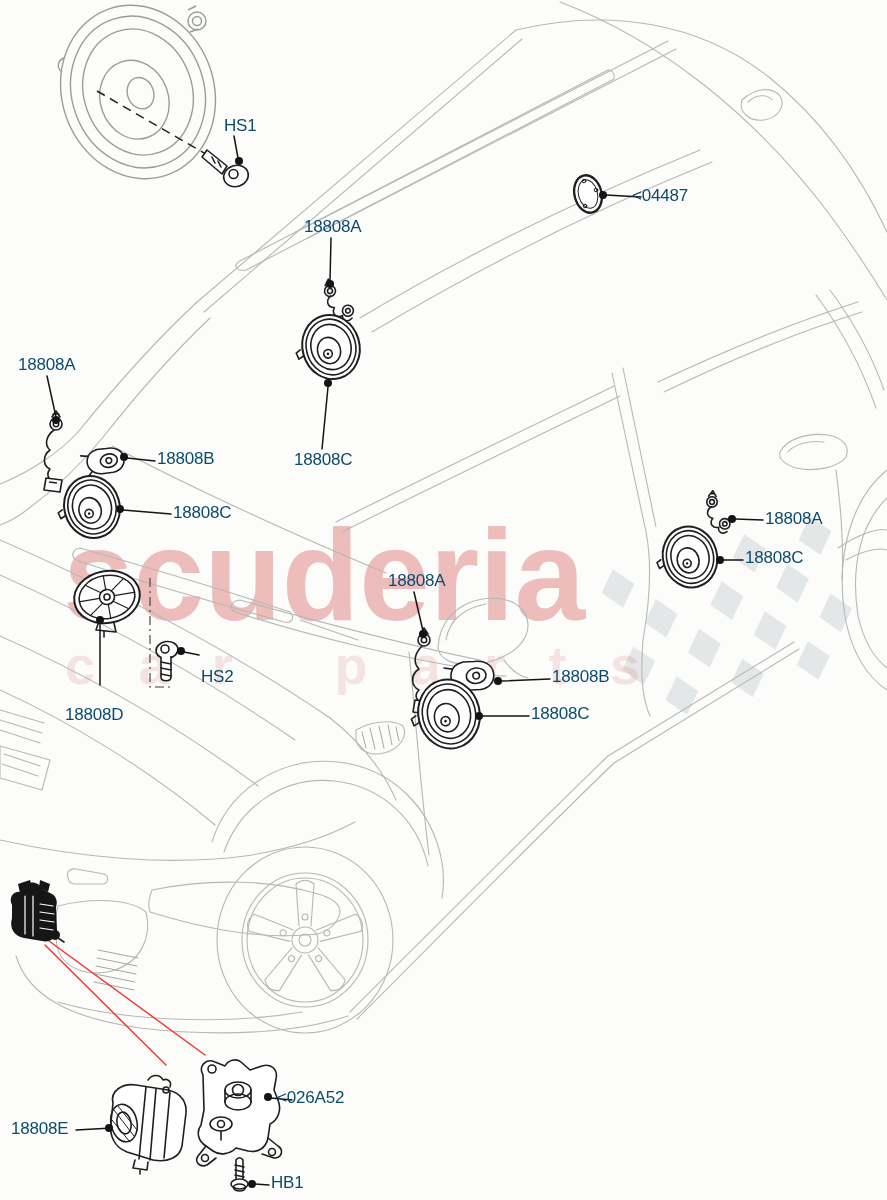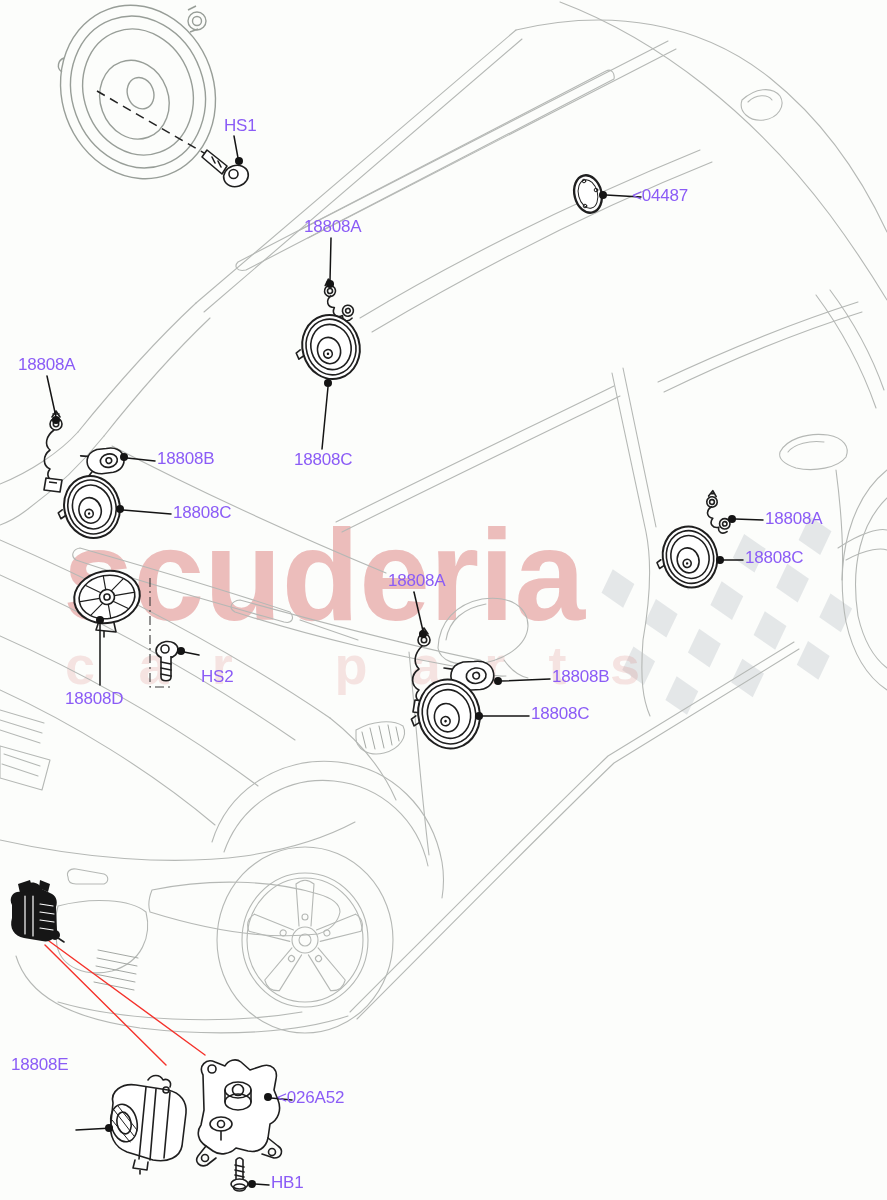--- a/index.html
+++ b/index.html
@@ -2,21 +2,21 @@
 <html><head>
 <meta charset="utf-8">
 <style>
   html,body{margin:0;padding:0;background:#ffffff;}
   .stage{
     position:relative;width:887px;height:1200px;background:#fcfdfb;
     font-family:"Liberation Sans", sans-serif;overflow:hidden;
   }
   .stage svg{position:absolute;left:0;top:0;}
   .callout{
-    position:absolute;color:#8b5cf6;font-size:17px;line-height:17px;
+    position:absolute;color:#0c4a6e;font-size:17px;line-height:17px;
     letter-spacing:-0.2px;white-space:nowrap;user-select:none;
   }
   .wm-brand{font-weight:bold;fill:#d45c5c;fill-opacity:0.40;}
   .wm-tag{font-weight:bold;fill:#d45c5c;fill-opacity:0.16;}
   .car{stroke:#b5b8b5;fill:none;stroke-width:1.1;stroke-linecap:round;stroke-linejoin:round;}
   .car2{stroke:#a4a8a4;fill:none;stroke-width:1;stroke-linecap:round;}
   .gspk{stroke:#989e98;fill:none;stroke-width:1.4;}
   .part{stroke:#1f1f1f;fill:none;stroke-width:1.6;stroke-linecap:round;stroke-linejoin:round;}
   .partw{stroke:#1f1f1f;fill:#ffffff;stroke-width:1.6;stroke-linejoin:round;}
   .partb{stroke:#1f1f1f;fill:#ffffff;stroke-width:2.3;stroke-linejoin:round;}
@@ -325,24 +325,24 @@
   </g>
 </svg>
 
 <span class="callout" style="left:224px;top:117px">HS1</span>
 <span class="callout" style="left:304px;top:218px">18808A</span>
 <span class="callout" style="left:294px;top:451px">18808C</span>
 <span class="callout" style="left:632px;top:187px">&lt;04487</span>
 <span class="callout" style="left:18px;top:356px">18808A</span>
 <span class="callout" style="left:157px;top:450px">18808B</span>
 <span class="callout" style="left:173px;top:504px">18808C</span>
-<span class="callout" style="left:65px;top:690px">18808D</span>
+<span class="callout" style="left:65px;top:706px">18808D</span>
 <span class="callout" style="left:201px;top:668px">HS2</span>
 <span class="callout" style="left:388px;top:572px">18808A</span>
 <span class="callout" style="left:552px;top:668px">18808B</span>
 <span class="callout" style="left:531px;top:705px">18808C</span>
 <span class="callout" style="left:765px;top:510px">18808A</span>
 <span class="callout" style="left:745px;top:549px">18808C</span>
-<span class="callout" style="left:11px;top:1056px">18808E</span>
+<span class="callout" style="left:11px;top:1120px">18808E</span>
 <span class="callout" style="left:277px;top:1089px">&lt;026A52</span>
 <span class="callout" style="left:271px;top:1174px">HB1</span>
 
 </div>
 
 </body></html>

